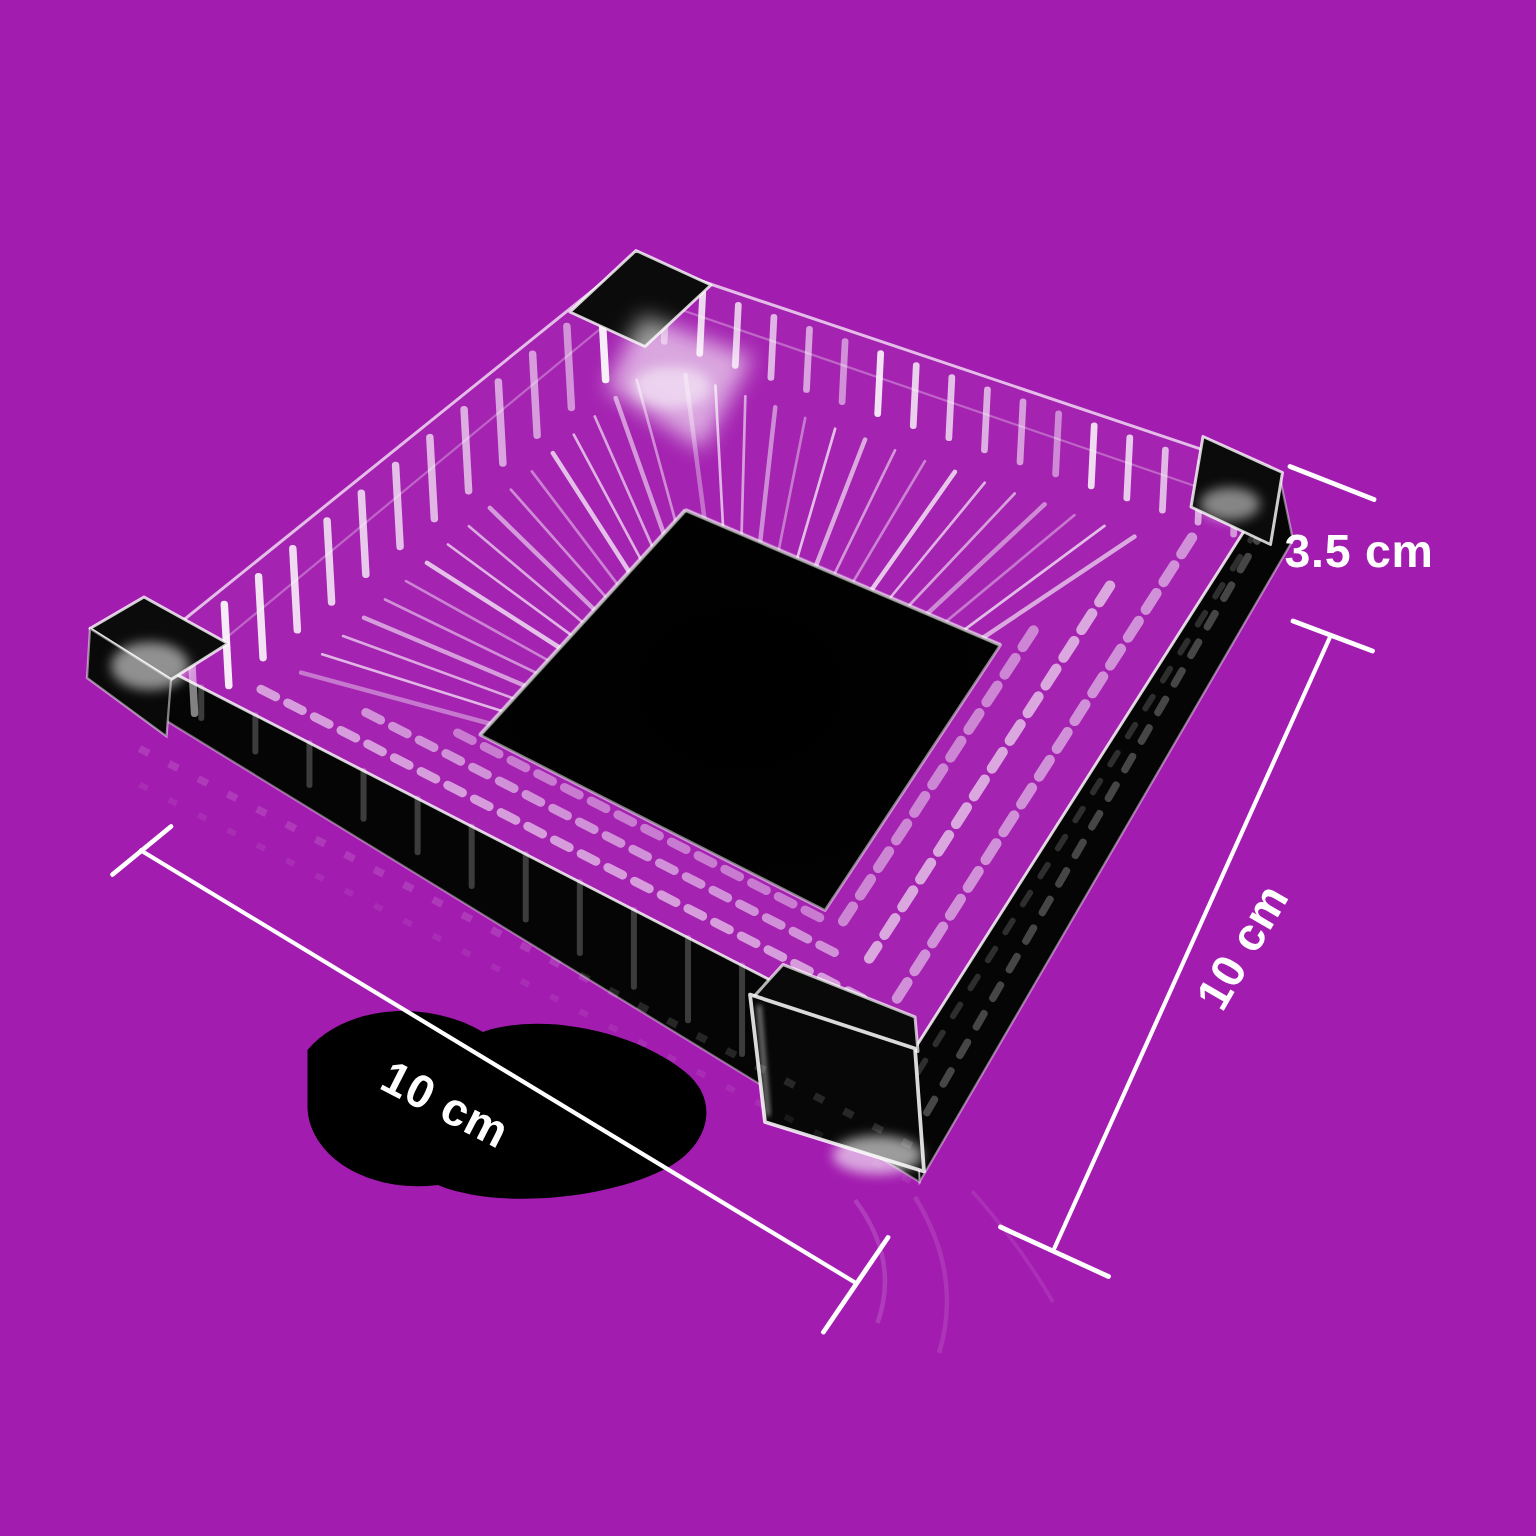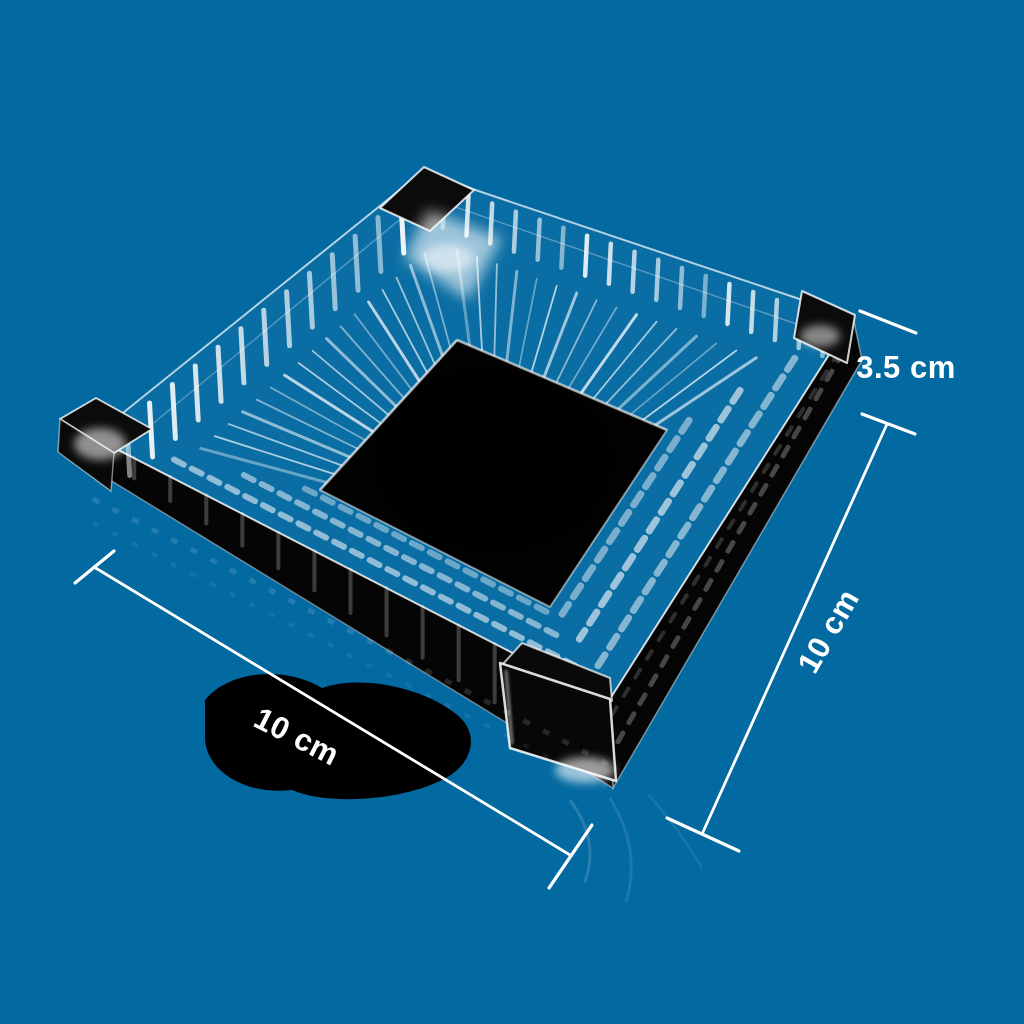--- a/index.html
+++ b/index.html
@@ -1,16 +1,16 @@
 <!DOCTYPE html>
 <html><head>
 <meta charset="utf-8">
 <style>
   html,body{margin:0;padding:0;background:#000;}
-  .stage{position:relative;width:1024px;height:1024px;background:#0369a1;overflow:hidden;text-align:right;}
+  .stage{position:relative;width:1024px;height:1024px;background:#a21caf;overflow:hidden;text-align:right;}
   svg{display:block;}
   .dim{font:700 31px "Liberation Sans","DejaVu Sans",sans-serif;fill:#ffffff;letter-spacing:.5px;}
   .dline{stroke:#ffffff;stroke-linecap:round;}
 </style>
 </head>
 <body>
 
 <div class="stage">
 <svg width="1024" height="1024" viewBox="0 0 1024 1024">
   <defs>

